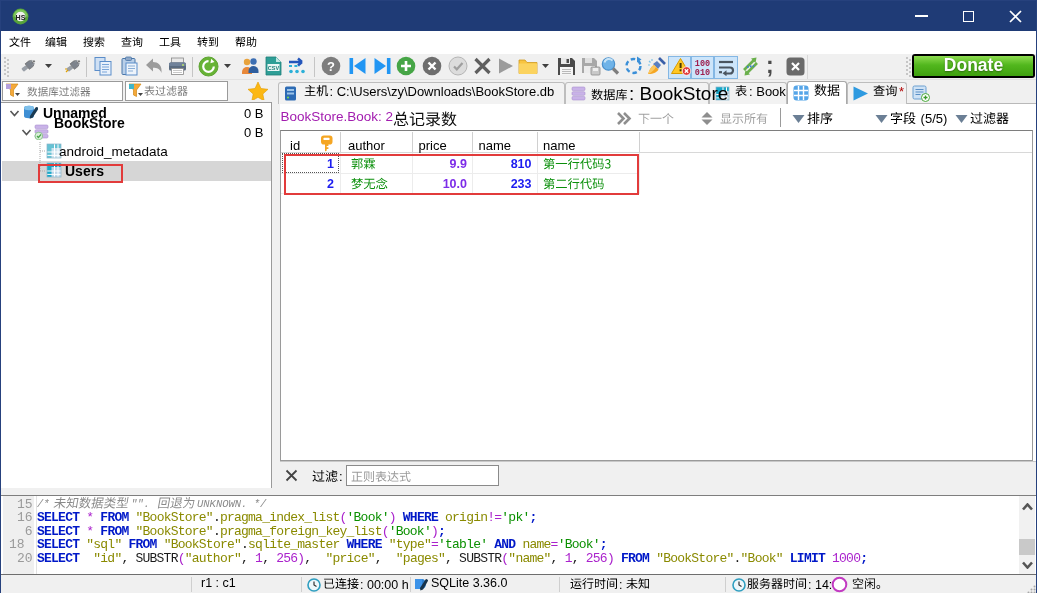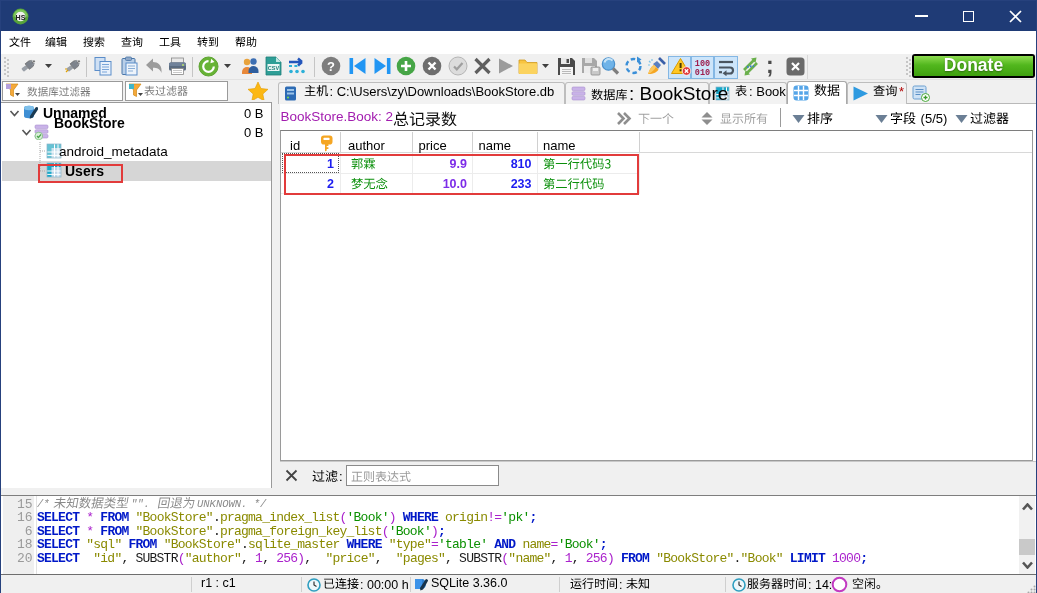--- a/index.html
+++ b/index.html
@@ -467,21 +467,21 @@
 <svg width="62" height="16" viewBox="0 -12 62 16" style="position:absolute;left:350px;top:468.0px;">
       <path d="M2.3 -6.1V-0.5H0.6V0.4H11.4V-0.5H6.8V-4.2H10.5V-5.1H6.8V-8.3H11.0V-9.2H1.1V-8.3H5.8V-0.5H3.2V-6.1Z M15.9 -1.4C16.6 -0.8 17.6 0.1 18.0 0.7L18.6 0.0C18.1 -0.5 17.2 -1.3 16.4 -1.9ZM13.2 -9.4V-2.1H14.1V-8.6H17.5V-2.2H18.4V-9.4ZM22.0 -10.0V-0.3C22.0 -0.1 21.9 -0.0 21.7 -0.0C21.5 0.0 20.7 0.0 19.8 -0.0C20.0 0.2 20.1 0.6 20.2 0.9C21.3 0.9 21.9 0.9 22.4 0.7C22.7 0.6 22.9 0.3 22.9 -0.3V-10.0ZM19.8 -9.0V-1.8H20.6V-9.0ZM15.4 -7.8V-4.4C15.4 -2.7 15.1 -0.9 12.5 0.3C12.7 0.4 13.0 0.8 13.1 1.0C15.8 -0.3 16.2 -2.5 16.2 -4.4V-7.8Z M27.0 0.9C27.3 0.8 27.7 0.6 31.1 -0.5C31.0 -0.6 31.0 -1.0 30.9 -1.2L28.0 -0.4V-3.0C28.7 -3.5 29.4 -4.0 29.9 -4.6C30.8 -2.1 32.5 -0.3 35.0 0.6C35.1 0.3 35.4 -0.0 35.6 -0.2C34.4 -0.6 33.4 -1.2 32.6 -1.9C33.3 -2.4 34.2 -3.0 34.9 -3.6L34.2 -4.2C33.6 -3.6 32.8 -3.0 32.1 -2.5C31.5 -3.1 31.1 -3.8 30.8 -4.6H35.2V-5.4H30.4V-6.5H34.3V-7.2H30.4V-8.2H34.8V-9.0H30.4V-10.1H29.5V-9.0H25.3V-8.2H29.5V-7.2H25.9V-6.5H29.5V-5.4H24.8V-4.6H28.8C27.6 -3.6 25.9 -2.7 24.4 -2.2C24.6 -2.0 24.9 -1.7 25.0 -1.5C25.7 -1.7 26.4 -2.0 27.1 -2.4V-0.7C27.1 -0.2 26.8 0.0 26.6 0.1C26.8 0.3 27.0 0.7 27.0 0.9Z M37.0 -9.4C37.5 -8.7 38.2 -7.7 38.4 -7.1L39.2 -7.6C39.0 -8.2 38.3 -9.1 37.7 -9.8ZM43.0 -10.0C43.0 -9.2 43.0 -8.5 42.9 -7.7H39.9V-6.8H42.8C42.6 -4.7 41.8 -3.0 39.8 -1.9C40.0 -1.8 40.3 -1.4 40.4 -1.2C42.1 -2.1 42.9 -3.4 43.4 -5.0C44.6 -3.8 45.9 -2.3 46.5 -1.3L47.3 -1.9C46.5 -3.0 45.0 -4.7 43.6 -6.0L43.7 -6.8H47.3V-7.7H43.8C43.9 -8.5 43.9 -9.3 43.9 -10.0ZM39.1 -5.6H36.6V-4.7H38.2V-1.6C37.7 -1.3 37.1 -0.8 36.4 -0.1L37.0 0.8C37.7 -0.1 38.3 -0.8 38.7 -0.8C38.9 -0.8 39.3 -0.4 39.8 -0.1C40.7 0.5 41.7 0.6 43.2 0.6C44.3 0.6 46.5 0.5 47.3 0.5C47.3 0.2 47.5 -0.2 47.6 -0.5C46.4 -0.3 44.7 -0.2 43.2 -0.2C41.8 -0.2 40.8 -0.3 40.0 -0.8C39.6 -1.1 39.4 -1.3 39.1 -1.5Z M56.5 -9.5C57.1 -9.1 57.9 -8.4 58.2 -8.0L58.9 -8.5C58.5 -9.0 57.7 -9.6 57.1 -10.0ZM54.8 -10.0C54.8 -9.3 54.8 -8.6 54.8 -7.8H48.7V-7.0H54.9C55.2 -2.5 56.2 1.0 58.2 1.0C59.1 1.0 59.4 0.4 59.6 -1.7C59.4 -1.8 59.0 -2.0 58.8 -2.2C58.7 -0.6 58.6 0.0 58.3 0.0C57.1 0.0 56.1 -2.9 55.8 -7.0H59.4V-7.8H55.8C55.8 -8.5 55.7 -9.3 55.7 -10.0ZM48.7 -0.3 49.0 0.6C50.5 0.3 52.7 -0.2 54.8 -0.7L54.7 -1.5L52.1 -1.0V-4.3H54.4V-5.2H49.1V-4.3H51.2V-0.8Z" fill="#999"></path>
     </svg>
 <div class="abs" style="left:0;top:487px;width:1035px;height:7px;background:#f0f0f0"></div>
 <div class="abs" style="left:0;top:493.5px;width:1035px;height:80px;background:#fff;border-top:1.2px solid #7e7e7e"></div>
 <div class="abs" style="left:2px;top:494.7px;width:31px;height:78.5px;background:#efefef"></div>
 <div class="abs" style="left:34.5px;top:494.7px;width:1px;height:78.5px;background:#e2e2e2"></div>
 <div class="txt" style="left:8px;top:495.5px;width:23.5px;text-align:right;font-family:'Liberation Mono';font-size:13px;color:#9a9a9a">15</div>
 <div class="txt" style="left:8px;top:509.1px;width:23.5px;text-align:right;font-family:'Liberation Mono';font-size:13px;color:#9a9a9a">16</div>
 <div class="txt" style="left:8px;top:522.7px;width:23.5px;text-align:right;font-family:'Liberation Mono';font-size:13px;color:#9a9a9a">6</div>
-<div class="txt" style="left:8px;top:536.3px;width:23.5px;text-align:right;font-family:'Liberation Mono';font-size:13px;color:#9a9a9a">18</div>
+<div class="txt" style="left:8px;top:536.3px;width:23.5px;text-align:left;font-family:'Liberation Mono';font-size:13px;color:#9a9a9a">18</div>
 <div class="txt" style="left:8px;top:549.9px;width:23.5px;text-align:right;font-family:'Liberation Mono';font-size:13px;color:#9a9a9a">20</div>
 <div class="txt" style="left:36px;top:496.7px;font-family:'Liberation Mono';font-style:italic;font-size:10.5px;color:#8a8a8a;line-height:12px">/*</div>
 <svg width="77" height="16" viewBox="0 -12.5 77 16" style="position:absolute;left:52px;top:494.4px;">
       <g transform="skewX(-10)">
         <path d="M5.7 -10.5V-8.5H1.7V-7.5H5.7V-5.4H0.8V-4.4H5.2C4.1 -2.8 2.2 -1.3 0.4 -0.5C0.6 -0.3 1.0 0.1 1.1 0.3C2.8 -0.6 4.5 -2.0 5.7 -3.7V1.0H6.7V-3.8C8.0 -2.1 9.7 -0.5 11.4 0.3C11.6 0.1 11.9 -0.3 12.1 -0.5C10.3 -1.3 8.4 -2.8 7.3 -4.4H11.8V-5.4H6.7V-7.5H10.9V-8.5H6.7V-10.5Z M19.3 -9.4V0.6H20.2V-0.4H22.9V0.5H23.9V-9.4ZM20.2 -1.2V-8.5H22.9V-1.2ZM14.5 -10.5C14.2 -9.0 13.7 -7.5 12.9 -6.5C13.1 -6.4 13.5 -6.1 13.7 -6.0C14.1 -6.5 14.4 -7.2 14.7 -8.0H15.7V-5.9V-5.5H13.1V-4.5H15.6C15.4 -2.9 14.8 -1.1 12.9 0.3C13.1 0.4 13.5 0.8 13.6 1.0C15.0 -0.1 15.8 -1.4 16.2 -2.8C16.9 -2.0 17.8 -0.8 18.3 -0.2L18.9 -1.0C18.5 -1.4 17.0 -3.1 16.4 -3.7C16.5 -4.0 16.5 -4.3 16.5 -4.5H18.9V-5.5H16.6L16.6 -5.9V-8.0H18.6V-8.8H15.0C15.1 -9.3 15.3 -9.8 15.4 -10.3Z M30.5 -10.3C30.3 -9.8 29.9 -9.0 29.6 -8.6L30.2 -8.3C30.5 -8.7 31.0 -9.3 31.3 -9.9ZM26.1 -9.9C26.4 -9.4 26.8 -8.7 26.9 -8.3L27.6 -8.6C27.5 -9.0 27.1 -9.7 26.8 -10.2ZM30.1 -3.2C29.8 -2.6 29.4 -2.1 29.0 -1.6C28.5 -1.8 28.0 -2.1 27.5 -2.2C27.7 -2.6 27.9 -2.9 28.1 -3.2ZM26.4 -1.9C27.0 -1.7 27.7 -1.4 28.3 -1.0C27.5 -0.5 26.5 -0.1 25.5 0.2C25.7 0.4 25.9 0.7 26.0 0.9C27.1 0.6 28.2 0.1 29.1 -0.6C29.5 -0.4 29.9 -0.1 30.1 0.1L30.8 -0.5C30.5 -0.7 30.1 -1.0 29.7 -1.2C30.4 -1.9 30.9 -2.8 31.2 -3.9L30.7 -4.1L30.5 -4.0H28.5L28.8 -4.7L27.9 -4.8C27.8 -4.6 27.7 -4.3 27.6 -4.0H25.9V-3.2H27.2C26.9 -2.8 26.6 -2.3 26.4 -1.9ZM28.2 -10.5V-8.2H25.6V-7.4H27.9C27.3 -6.6 26.4 -5.8 25.5 -5.4C25.7 -5.3 25.9 -4.9 26.0 -4.7C26.8 -5.1 27.6 -5.8 28.2 -6.6V-5.1H29.1V-6.8C29.7 -6.3 30.4 -5.7 30.8 -5.4L31.3 -6.1C31.0 -6.3 29.9 -7.0 29.3 -7.4H31.6V-8.2H29.1V-10.5ZM32.9 -10.4C32.5 -8.2 32.0 -6.1 31.0 -4.8C31.2 -4.7 31.6 -4.4 31.7 -4.2C32.0 -4.7 32.3 -5.2 32.6 -5.8C32.9 -4.6 33.2 -3.5 33.7 -2.5C33.0 -1.3 32.0 -0.4 30.6 0.3C30.8 0.5 31.1 0.8 31.2 1.0C32.4 0.4 33.4 -0.5 34.1 -1.6C34.8 -0.6 35.5 0.3 36.5 0.9C36.7 0.7 36.9 0.3 37.1 0.2C36.1 -0.4 35.3 -1.3 34.6 -2.5C35.3 -3.8 35.7 -5.3 36.0 -7.2H36.9V-8.1H33.3C33.5 -8.8 33.6 -9.5 33.7 -10.3ZM35.1 -7.2C34.9 -5.8 34.6 -4.5 34.2 -3.5C33.7 -4.6 33.3 -5.9 33.1 -7.2Z M43.5 -3.0V1.0H44.4V0.5H48.2V1.0H49.1V-3.0H46.7V-4.5H49.5V-5.3H46.7V-6.7H49.0V-10.0H42.4V-6.2C42.4 -4.2 42.3 -1.5 41.0 0.5C41.2 0.6 41.6 0.8 41.8 1.0C42.8 -0.5 43.2 -2.7 43.3 -4.5H45.8V-3.0ZM43.4 -9.1H48.1V-7.5H43.4ZM43.4 -6.7H45.8V-5.3H43.3L43.4 -6.2ZM44.4 -0.3V-2.2H48.2V-0.3ZM39.6 -10.5V-8.0H38.0V-7.1H39.6V-4.4C38.9 -4.2 38.3 -4.0 37.9 -3.9L38.1 -2.9L39.6 -3.4V-0.2C39.6 0.0 39.5 0.1 39.4 0.1C39.2 0.1 38.7 0.1 38.2 0.1C38.3 0.3 38.4 0.7 38.5 0.9C39.2 0.9 39.7 0.9 40.0 0.7C40.4 0.6 40.5 0.3 40.5 -0.2V-3.7L41.9 -4.2L41.8 -5.0L40.5 -4.6V-7.1H41.9V-8.0H40.5V-10.5Z M59.3 -10.3C59.0 -9.8 58.5 -9.0 58.1 -8.5L58.8 -8.2C59.3 -8.7 59.8 -9.3 60.3 -10.0ZM52.3 -9.9C52.8 -9.3 53.4 -8.6 53.6 -8.1L54.4 -8.5C54.2 -9.0 53.6 -9.7 53.0 -10.2ZM55.8 -10.5V-8.1H50.9V-7.2H55.0C54.0 -6.2 52.3 -5.3 50.7 -4.9C50.9 -4.7 51.1 -4.4 51.3 -4.1C53.0 -4.6 54.6 -5.6 55.8 -6.8V-4.7H56.7V-6.6C58.3 -5.8 60.1 -4.8 61.1 -4.2L61.6 -4.9C60.6 -5.5 58.8 -6.5 57.3 -7.2H61.7V-8.1H56.7V-10.5ZM55.8 -4.5C55.7 -4.0 55.6 -3.5 55.5 -3.1H50.8V-2.2H55.2C54.6 -1.1 53.3 -0.3 50.6 0.1C50.8 0.4 51.0 0.8 51.1 1.0C54.2 0.5 55.6 -0.6 56.2 -2.1C57.2 -0.4 58.9 0.6 61.5 1.0C61.6 0.7 61.8 0.3 62.0 0.1C59.8 -0.1 58.1 -0.9 57.2 -2.2H61.7V-3.1H56.5C56.6 -3.5 56.7 -4.0 56.8 -4.5Z M70.4 -9.8V-5.6H71.3V-9.8ZM72.8 -10.4V-4.8C72.8 -4.7 72.7 -4.6 72.5 -4.6C72.3 -4.6 71.7 -4.6 71.0 -4.6C71.1 -4.4 71.3 -4.0 71.3 -3.8C72.2 -3.8 72.8 -3.8 73.2 -3.9C73.6 -4.1 73.7 -4.3 73.7 -4.8V-10.4ZM67.3 -9.2V-7.4H65.8V-7.5V-9.2ZM63.3 -7.4V-6.6H64.9C64.7 -5.8 64.3 -4.9 63.2 -4.2C63.4 -4.1 63.7 -3.8 63.9 -3.6C65.1 -4.4 65.6 -5.5 65.7 -6.6H67.3V-3.9H68.2V-6.6H69.7V-7.4H68.2V-9.2H69.4V-10.0H63.8V-9.2H64.9V-7.5V-7.4ZM68.3 -4.2V-2.8H64.4V-1.9H68.3V-0.3H63.1V0.6H74.4V-0.3H69.3V-1.9H73.1V-2.8H69.3V-4.2Z" fill="#8a8a8a"></path>
       </g>
     </svg>
 <div class="txt" style="left:130px;top:496.7px;font-family:'Liberation Mono';font-style:italic;font-size:10.5px;color:#8a8a8a;line-height:12px">"".</div>
 <svg width="40" height="16" viewBox="0 -12.5 40 16" style="position:absolute;left:156px;top:494.4px;">
       <g transform="skewX(-10)">

